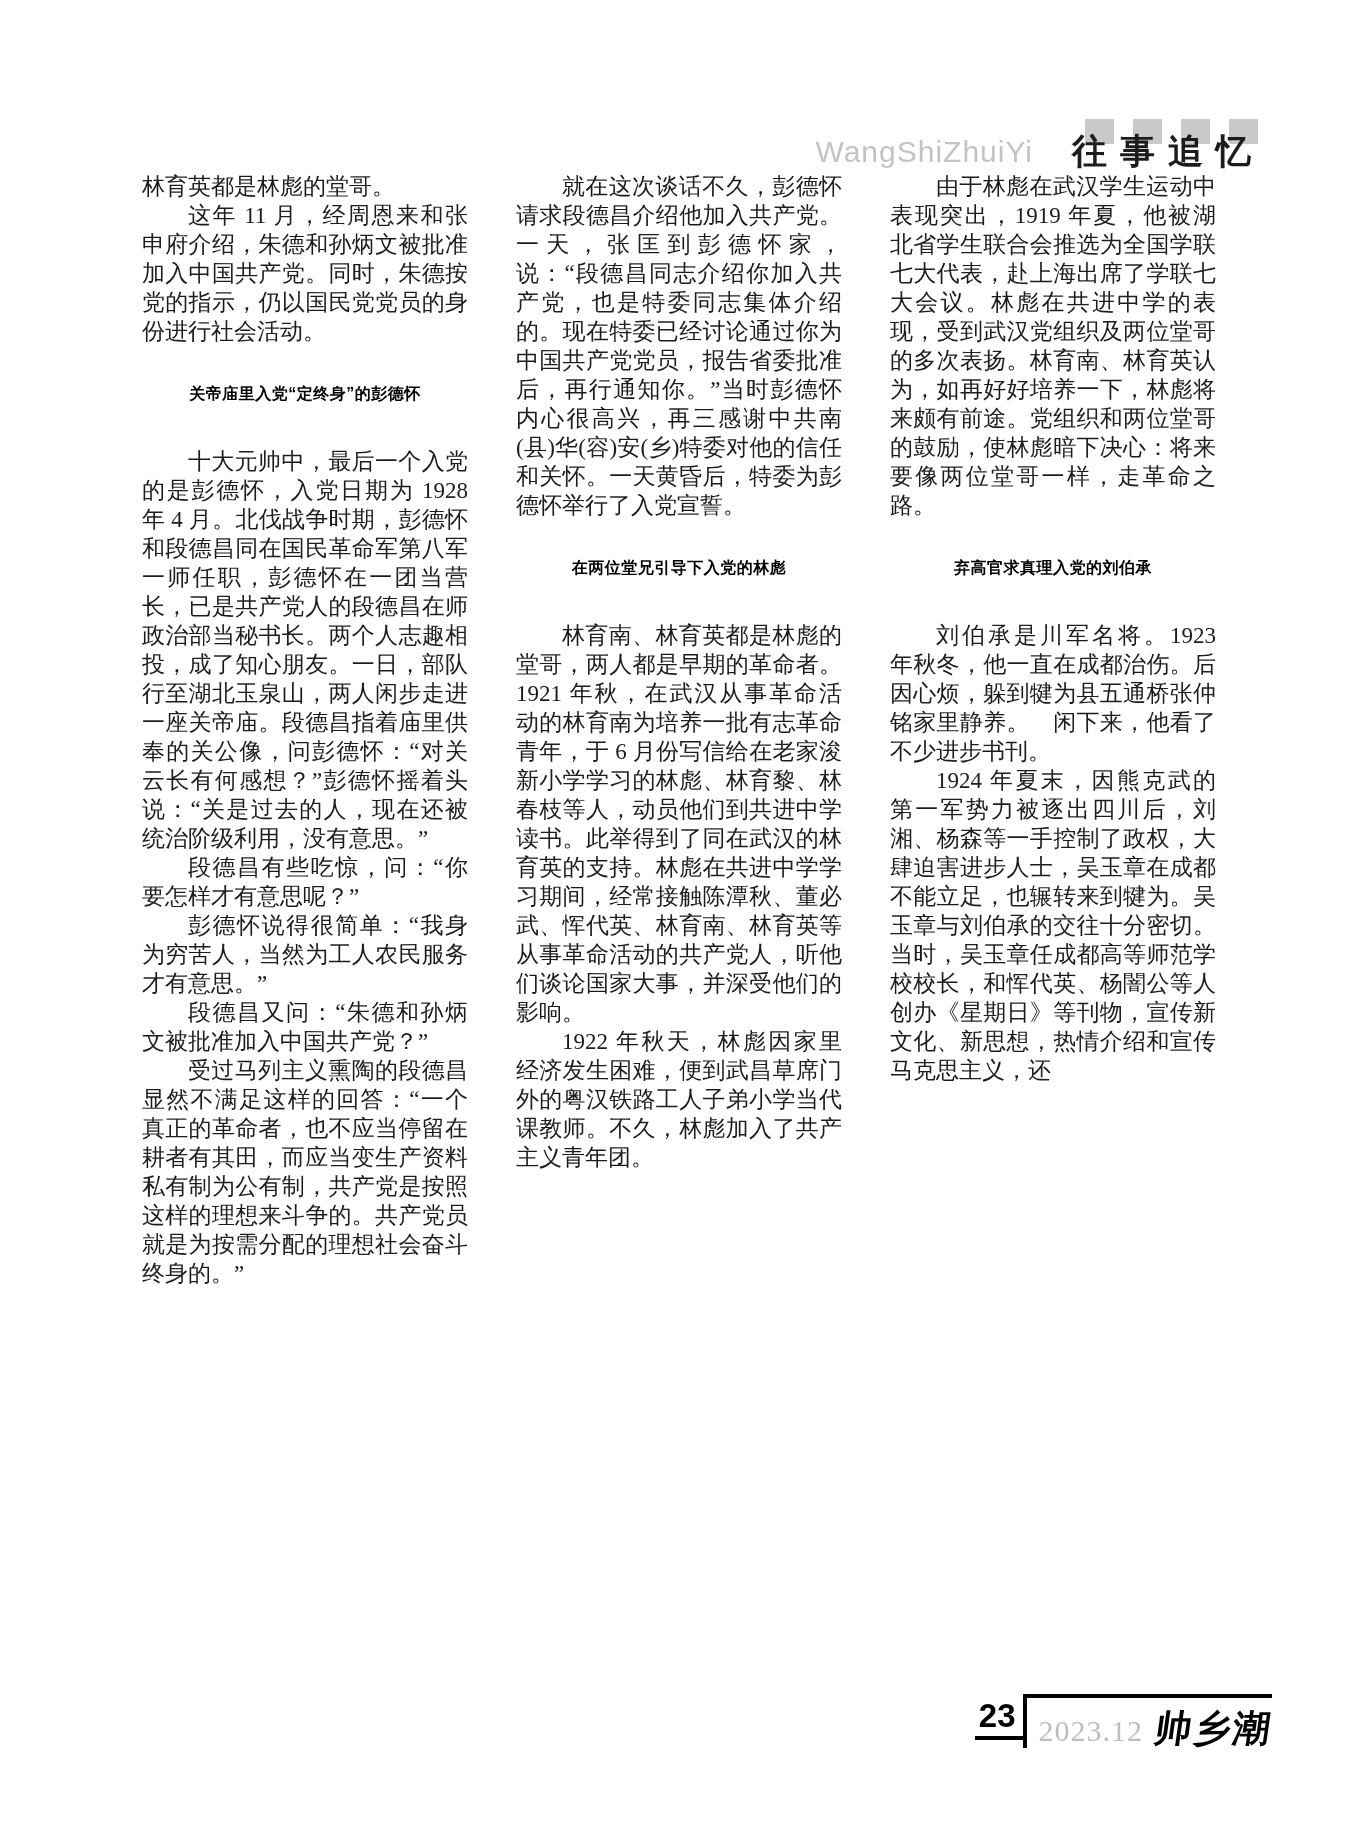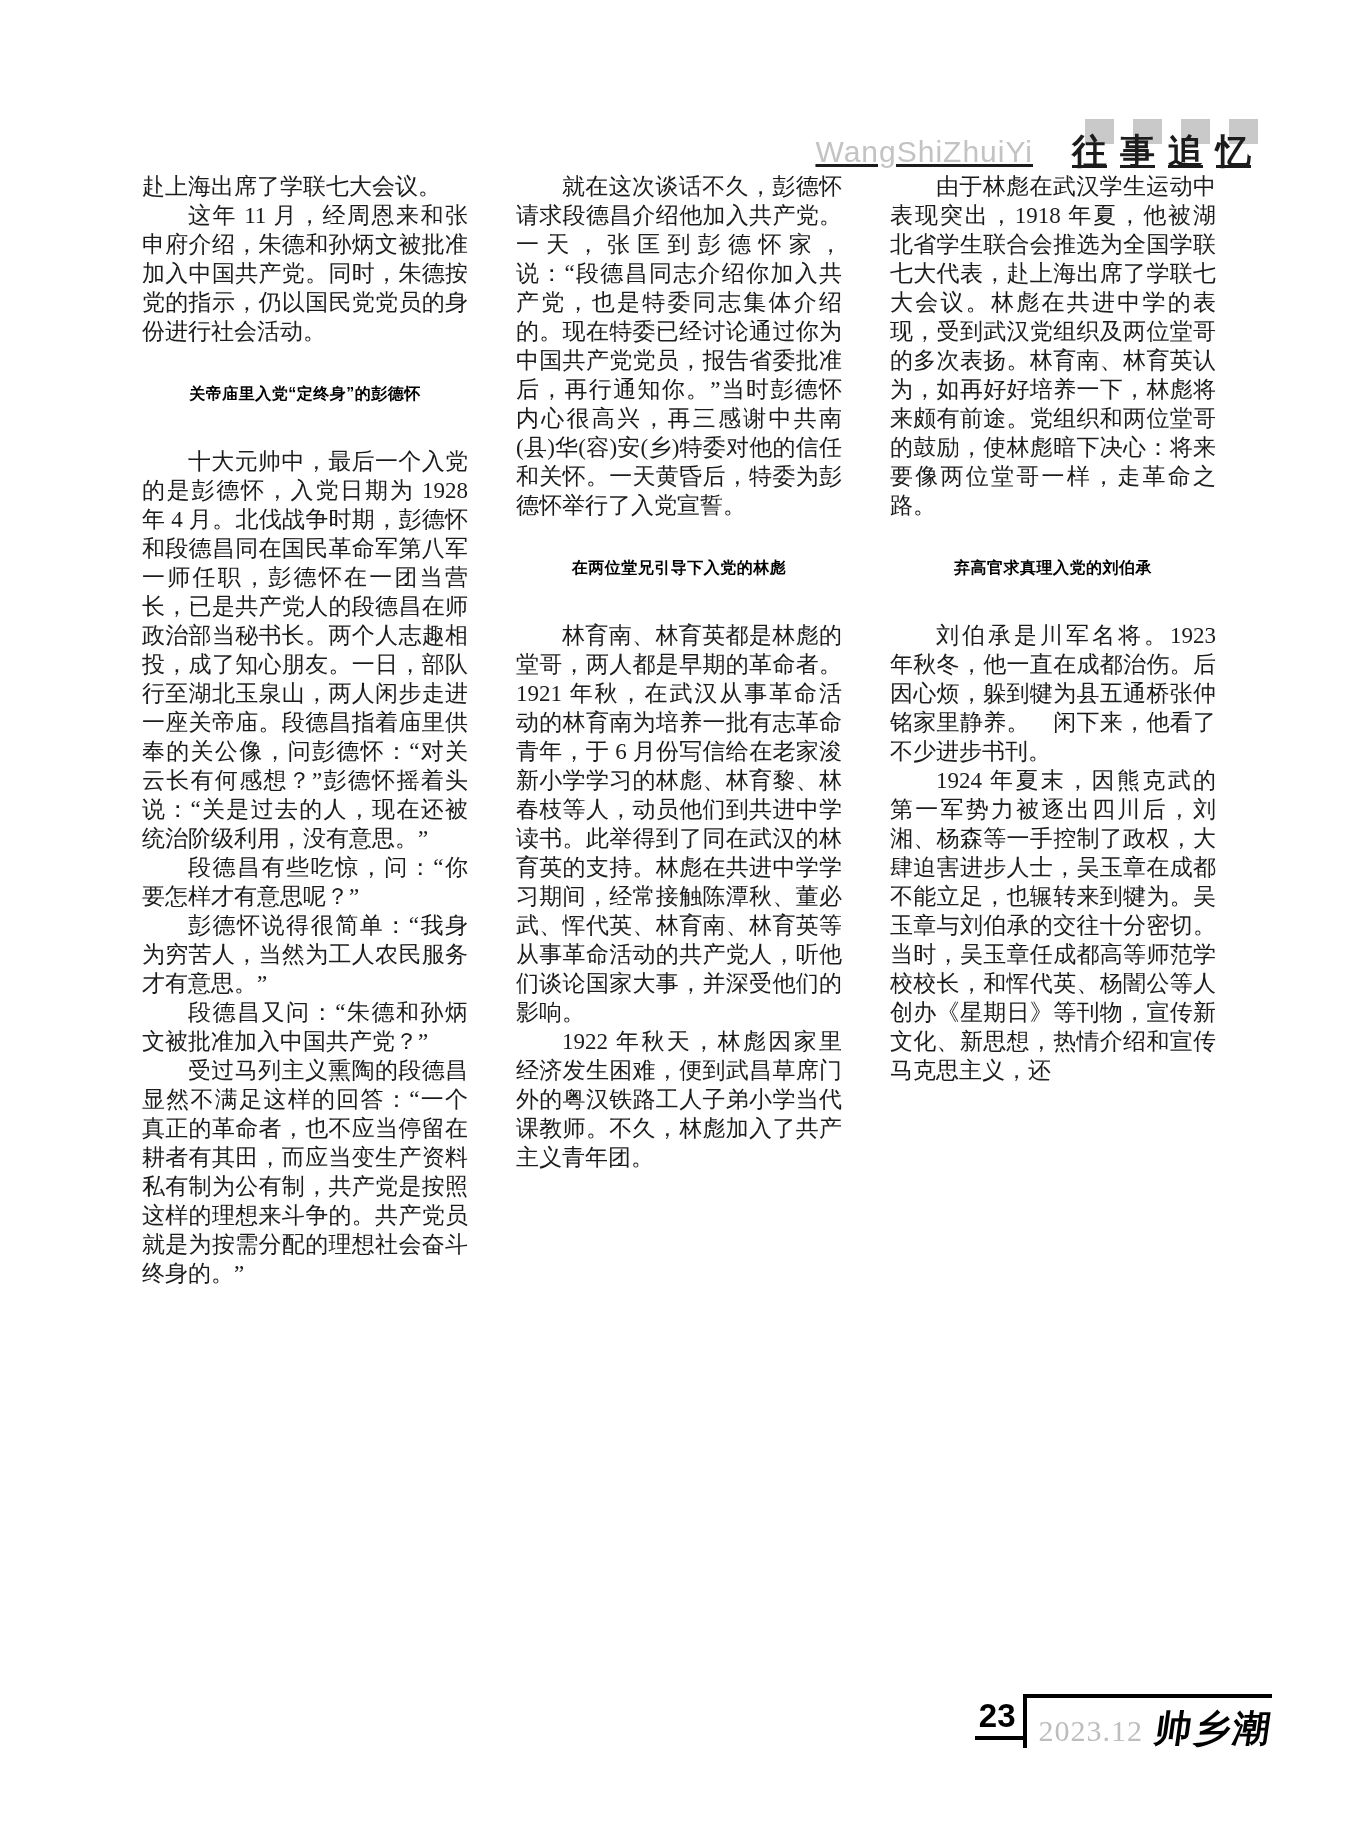--- a/index.html
+++ b/index.html
@@ -8,21 +8,21 @@
     width:1361px; height:1833px;
     background:#ffffff;
     overflow:hidden;
     font-family:"Liberation Serif", serif;
     color:#1c1c1c;
   }
 
   
   .mast {
     position:absolute; top:128px; right:110px;
-    display:flex; align-items:center;text-decoration:underline;
+    display:flex; align-items:center;
   }
   .mast .pinyin {
     color:#c3c3c3;
     font-family:"Liberation Sans", sans-serif;
     font-size:30px; letter-spacing:1px;
     margin-right:26px;
   }
   .mast .cn-title { display:flex; }
   .mast .hchar {
     position:relative;
@@ -103,39 +103,39 @@
       <span class="hchar">往</span>
       <span class="hchar">事</span>
       <span class="hchar">追</span>
       <span class="hchar">忆</span>
     </span>
   </div>
 
   <div class="content">
 
     <div class="col">
-      <p class="cont">赴上海出席了学联七大会议。</p>
+      <p class="cont">林育英都是林彪的堂哥。</p>
       <p>这年 11 月，经周恩来和张申府介绍，朱德和孙炳文被批准加入中国共产党。同时，朱德按党的指示，仍以国民党党员的身份进行社会活动。</p>
       <h3>关帝庙里入党“定终身”的彭德怀</h3>
       <p>十大元帅中，最后一个入党的是彭德怀，入党日期为 1928 年 4 月。北伐战争时期，彭德怀和段德昌同在国民革命军第八军一师任职，彭德怀在一团当营长，已是共产党人的段德昌在师政治部当秘书长。两个人志趣相投，成了知心朋友。一日，部队行至湖北玉泉山，两人闲步走进一座关帝庙。段德昌指着庙里供奉的关公像，问彭德怀：“对关云长有何感想？”彭德怀摇着头说：“关是过去的人，现在还被统治阶级利用，没有意思。”</p>
       <p>段德昌有些吃惊，问：“你要怎样才有意思呢？”</p>
       <p>彭德怀说得很简单：“我身为穷苦人，当然为工人农民服务才有意思。”</p>
       <p>段德昌又问：“朱德和孙炳文被批准加入中国共产党？”</p>
       <p>受过马列主义熏陶的段德昌显然不满足这样的回答：“一个真正的革命者，也不应当停留在耕者有其田，而应当变生产资料私有制为公有制，共产党是按照这样的理想来斗争的。共产党员就是为按需分配的理想社会奋斗终身的。”</p>
     </div>
 
     <div class="col">
       <p>就在这次谈话不久，彭德怀请求段德昌介绍他加入共产党。一天，张匡到彭德怀家，说：“段德昌同志介绍你加入共产党，也是特委同志集体介绍的。现在特委已经讨论通过你为中国共产党党员，报告省委批准后，再行通知你。”当时彭德怀内心很高兴，再三感谢中共南(县)华(容)安(乡)特委对他的信任和关怀。一天黄昏后，特委为彭德怀举行了入党宣誓。</p>
       <h3>在两位堂兄引导下入党的林彪</h3>
       <p>林育南、林育英都是林彪的堂哥，两人都是早期的革命者。1921 年秋，在武汉从事革命活动的林育南为培养一批有志革命青年，于 6 月份写信给在老家浚新小学学习的林彪、林育黎、林春枝等人，动员他们到共进中学读书。此举得到了同在武汉的林育英的支持。林彪在共进中学学习期间，经常接触陈潭秋、董必武、恽代英、林育南、林育英等从事革命活动的共产党人，听他们谈论国家大事，并深受他们的影响。</p>
       <p>1922 年秋天，林彪因家里经济发生困难，便到武昌草席门外的粤汉铁路工人子弟小学当代课教师。不久，林彪加入了共产主义青年团。</p>
     </div>
 
     <div class="col">
-      <p>由于林彪在武汉学生运动中表现突出，1918 年夏，他被湖北省学生联合会推选为全国学联七大代表，赴上海出席了学联七大会议。林彪在共进中学的表现，受到武汉党组织及两位堂哥的多次表扬。林育南、林育英认为，如再好好培养一下，林彪将来颇有前途。党组织和两位堂哥的鼓励，使林彪暗下决心：将来要像两位堂哥一样，走革命之路。</p>
+      <p>由于林彪在武汉学生运动中表现突出，1919 年夏，他被湖北省学生联合会推选为全国学联七大代表，赴上海出席了学联七大会议。林彪在共进中学的表现，受到武汉党组织及两位堂哥的多次表扬。林育南、林育英认为，如再好好培养一下，林彪将来颇有前途。党组织和两位堂哥的鼓励，使林彪暗下决心：将来要像两位堂哥一样，走革命之路。</p>
       <h3>弃高官求真理入党的刘伯承</h3>
       <p>刘伯承是川军名将。1923 年秋冬，他一直在成都治伤。后因心烦，躲到犍为县五通桥张仲铭家里静养。　闲下来，他看了不少进步书刊。</p>
       <p>1924 年夏末，因熊克武的第一军势力被逐出四川后，刘湘、杨森等一手控制了政权，大肆迫害进步人士，吴玉章在成都不能立足，也辗转来到犍为。吴玉章与刘伯承的交往十分密切。当时，吴玉章任成都高等师范学校校长，和恽代英、杨闇公等人创办《星期日》等刊物，宣传新文化、新思想，热情介绍和宣传马克思主义，还</p>
     </div>
 
   </div>
 
   <div class="folio">
     <span class="pagenum">23</span>
     <span class="vline"></span>

